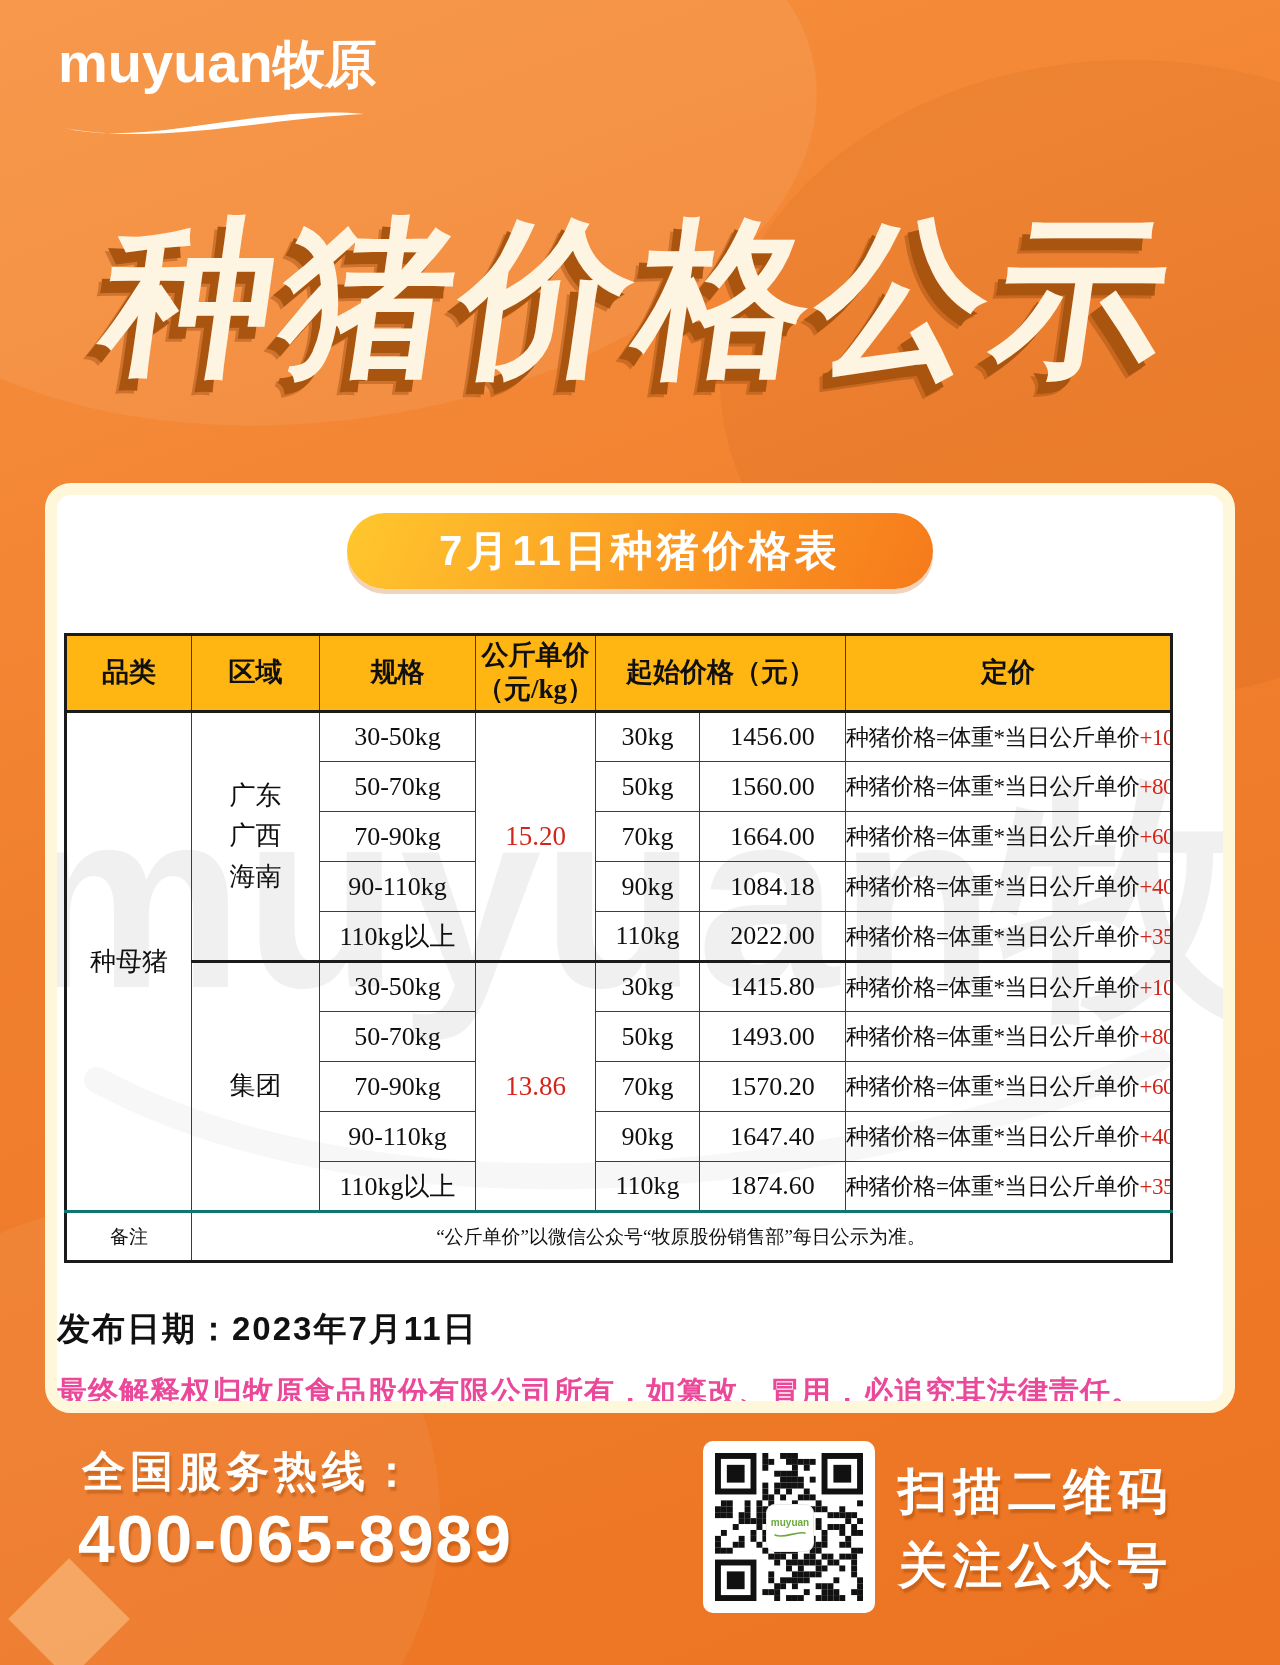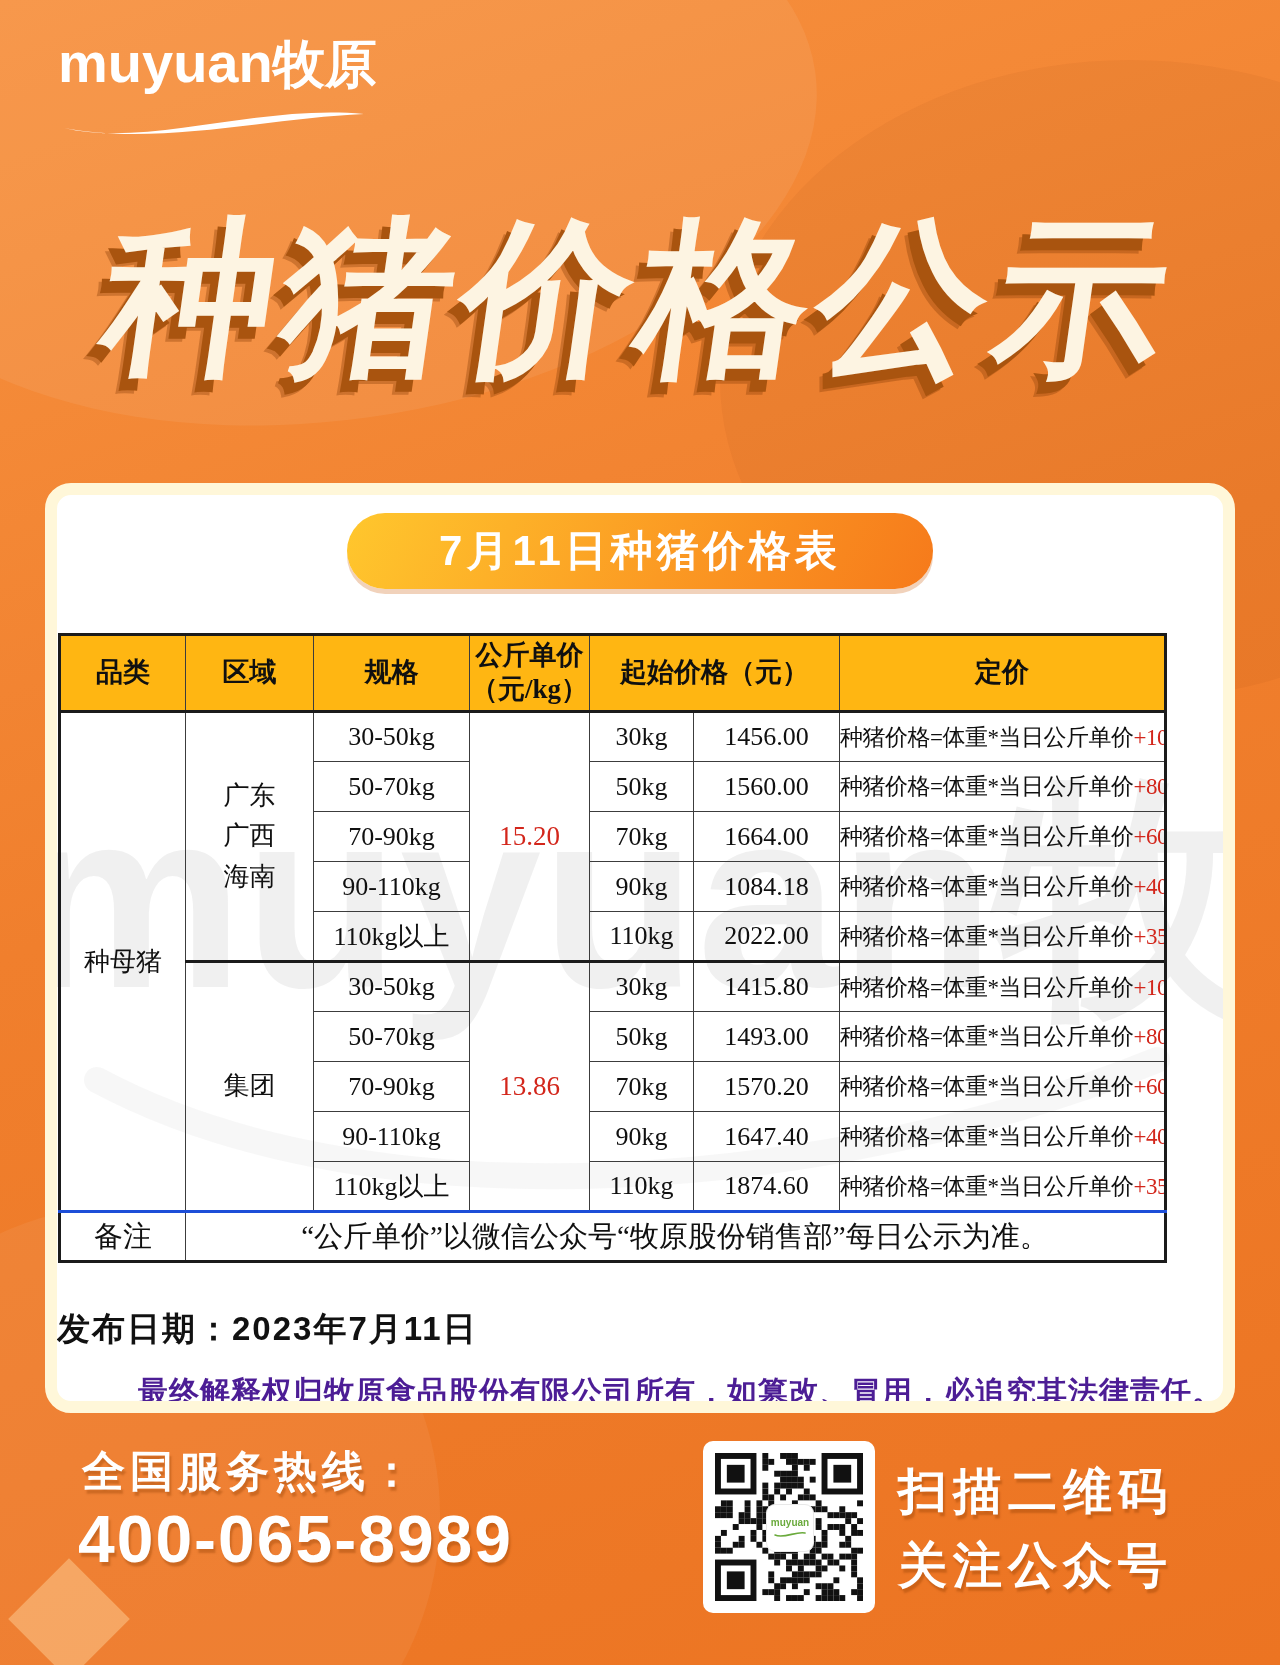--- a/index.html
+++ b/index.html
@@ -36,42 +36,42 @@
         white-space:nowrap;pointer-events:none;z-index:0;}
   .watermark svg{position:absolute;left:60px;top:310px;opacity:0.5;}
 
   .pill{position:relative;z-index:1;margin:18px auto 0;width:586px;height:76px;border-radius:40px;
         background:linear-gradient(115deg,#ffc72d 0%,#fb9a23 55%,#f67a1b 100%);
         color:#fff;font-size:42px;font-weight:800;letter-spacing:4px;
         display:flex;align-items:center;justify-content:center;
         box-shadow:0 5px 0 rgba(205,95,12,0.28);}
 
   
-  table.price-table{position:relative;z-index:1;margin:44px 0 0 1px;border-collapse:collapse;
+  table.price-table{position:relative;z-index:1;margin:44px 0 0 7px;border-collapse:collapse;
         table-layout:fixed;width:1106px;font-family:"Liberation Serif",serif;
         font-size:26px;color:#101010;}
   .price-table th,.price-table td{border:1.5px solid #3c3c3c;text-align:center;
         vertical-align:middle;padding:0;overflow:hidden;}
   table.price-table{border:3px solid #1b1b1b;}
   .price-table thead th{background:#ffb612;font-size:27px;font-weight:700;
         height:74px;border-bottom:3px solid #1b1b1b;white-space:pre-line;line-height:1.25;}
   .price-table tbody tr{height:50px;}
   .price-table tr.group-sep td{border-top:3px solid #1b1b1b;}
   .region-cell{white-space:pre-line;line-height:1.55;font-size:26px;}
   .unitprice-cell{font-size:27px;}
   .red{color:#d3261b;}
   .formula-cell{font-size:23px;letter-spacing:-0.5px;white-space:nowrap;}
   .remark-row{height:56px;}
-  .remark-row td{border-top:3px solid #1d4ed8;font-size:29px;}
+  .remark-row td{border-top:3px solid #0f766e;font-size:19px;}
   .remark-label{font-size:26px;}
 
   .pub-date{position:relative;z-index:1;margin-top:44px;text-align:left;
         font-size:33px;font-weight:700;color:#111;letter-spacing:2px;}
-  .legal{position:relative;z-index:1;margin-top:20px;text-align:right;
-        font-size:30px;font-weight:700;color:#4c1d95;letter-spacing:1px;}
+  .legal{position:relative;z-index:1;margin-top:20px;text-align:left;
+        font-size:30px;font-weight:700;color:#ec4899;letter-spacing:1px;}
 
   
   .footer{position:absolute;left:0;top:1413px;width:1280px;height:252px;}
   .hotline-label{position:absolute;left:82px;top:30px;font-size:43px;font-weight:800;
         color:#fff;letter-spacing:5px;text-shadow:2px 4px 2px rgba(140,60,0,0.35);}
   .hotline-number{position:absolute;left:78px;top:88px;font-size:66px;font-weight:800;
         color:#fff;letter-spacing:2px;text-shadow:2px 4px 2px rgba(140,60,0,0.35);}
   .qr-frame{position:absolute;left:703px;top:28px;width:172px;height:172px;
         background:#fff;border-radius:10px;display:flex;align-items:center;justify-content:center;}
   .qr-chip{position:absolute;left:63px;top:63px;width:46px;height:46px;background:#fff;

